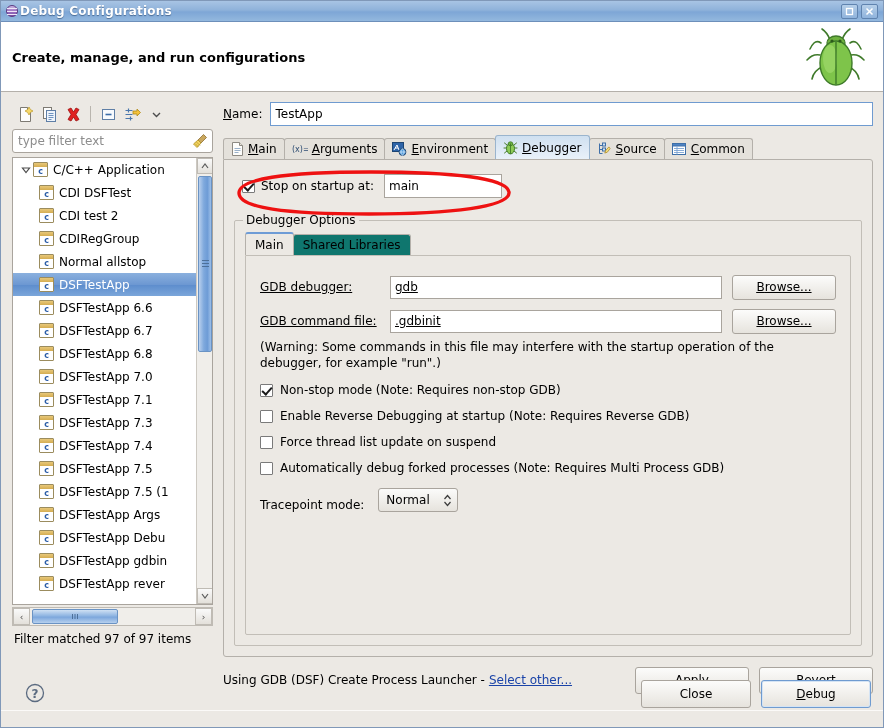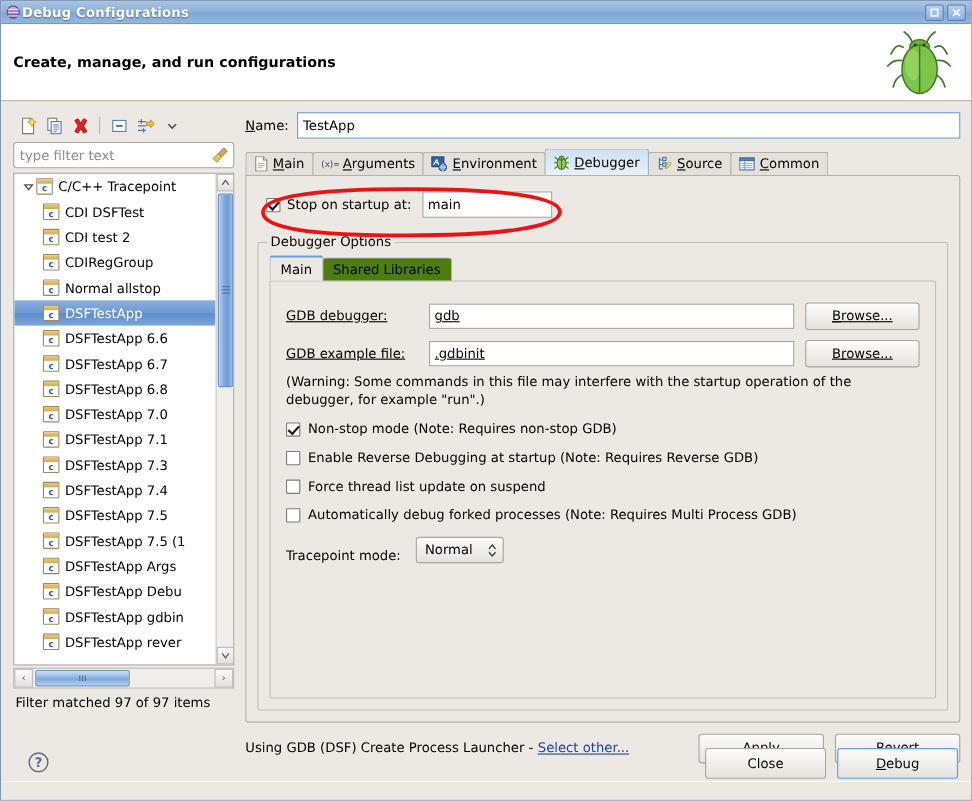--- a/index.html
+++ b/index.html
@@ -291,21 +291,21 @@
     background: #ece9e4; padding: 0 3px; font-size: 12px;
   }
   .subtabs {
     display: flex; align-items: flex-end;
     margin: 11px 0 0 10px; height: 23px;
     position: relative; z-index: 3;
   }
   .subtab {
     height: 21px; padding: 0 9px;
     display: flex; align-items: center;
-    font-size: 12px; background: #4d7c0f;
+    font-size: 12px; background: #0f766e;
     border: 1px solid #b4b0aa; border-bottom: none;
     border-radius: 3px 3px 0 0; margin-right: -1px;
   }
   .subtab.active {
     background: #ece9e4; height: 23px;
     border-top: 2px solid #6e9cd6;
     z-index: 4;
   }
   .subpanel {
     position: absolute; left: 10px; right: 10px; top: 34px; bottom: 10px;
@@ -519,21 +519,21 @@
         <div class="tree">
           <div class="trow">
             <span class="twisty">
               <svg width="10" height="10" viewBox="0 0 10 10">
                   <path d="M1.5,3 L8.5,3 L5,7.5 z" fill="none" stroke="#4d4d4d" stroke-width="1.2"></path>
                 </svg>
             </span>
             <span class="cicon">
                 <span>c</span>
               </span>
-            <span>C/C++ Tracepoint</span>
+            <span>C/C++ Application</span>
           </div>
           <div id="tree-items">
               <div class="trow">
                 <span class="indent"></span>
                 <span class="cicon">
                   <span>c</span>
                 </span>
                 <span>CDI DSFTest</span>
               </div>
               <div class="trow">
@@ -786,21 +786,21 @@
 
           <div class="subpanel">
 
             <div class="frow" style="margin-top:18px">
               <span class="flabel">GDB debugger:</span>
               <input class="finput" type="text" value="gdb" style="">
               <button class="browse"><u>B</u>rowse...</button>
             </div>
 
             <div class="frow" style="margin-top:8px">
-              <span class="flabel">GDB example file:</span>
+              <span class="flabel">GDB command file:</span>
               <input class="finput" type="text" value=".gdbinit" style="">
               <button class="browse">B<u>r</u>owse...</button>
             </div>
 
             <div class="warn">(Warning: Some commands in this file may interfere with the startup operation of the debugger, for example "run".)</div>
 
             <div class="optrow" style="margin-top:8px">
               <span class="chk on"></span>
               <span>Non-stop mode (Note: Requires non-stop GDB)</span>
             </div>

